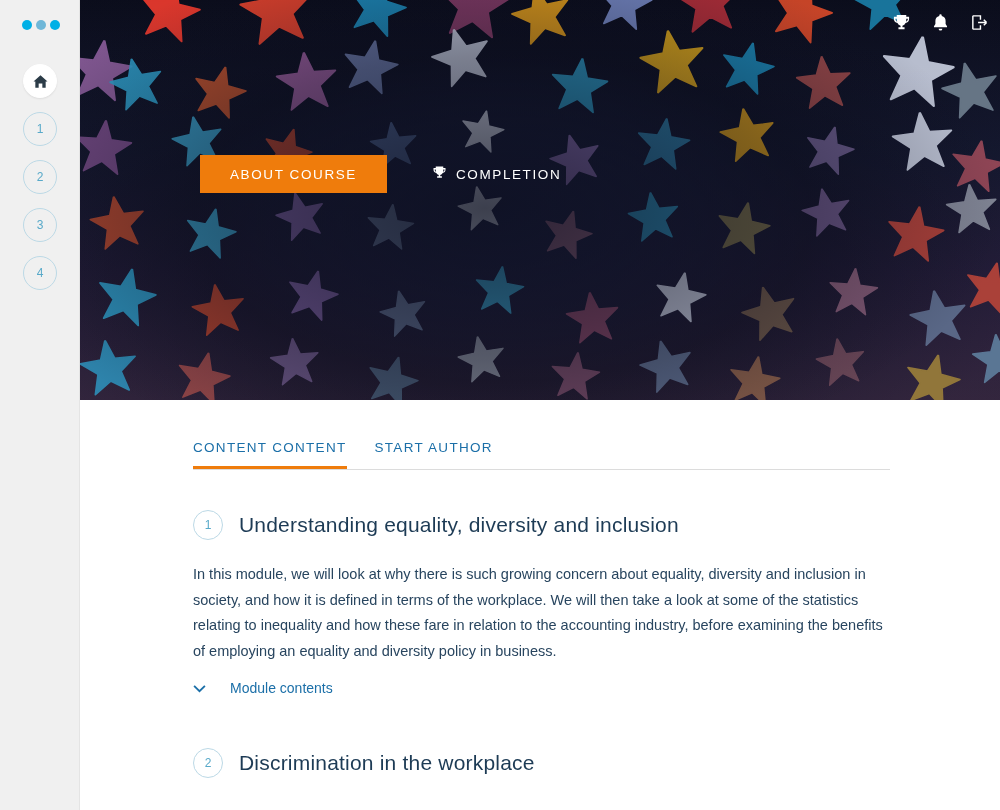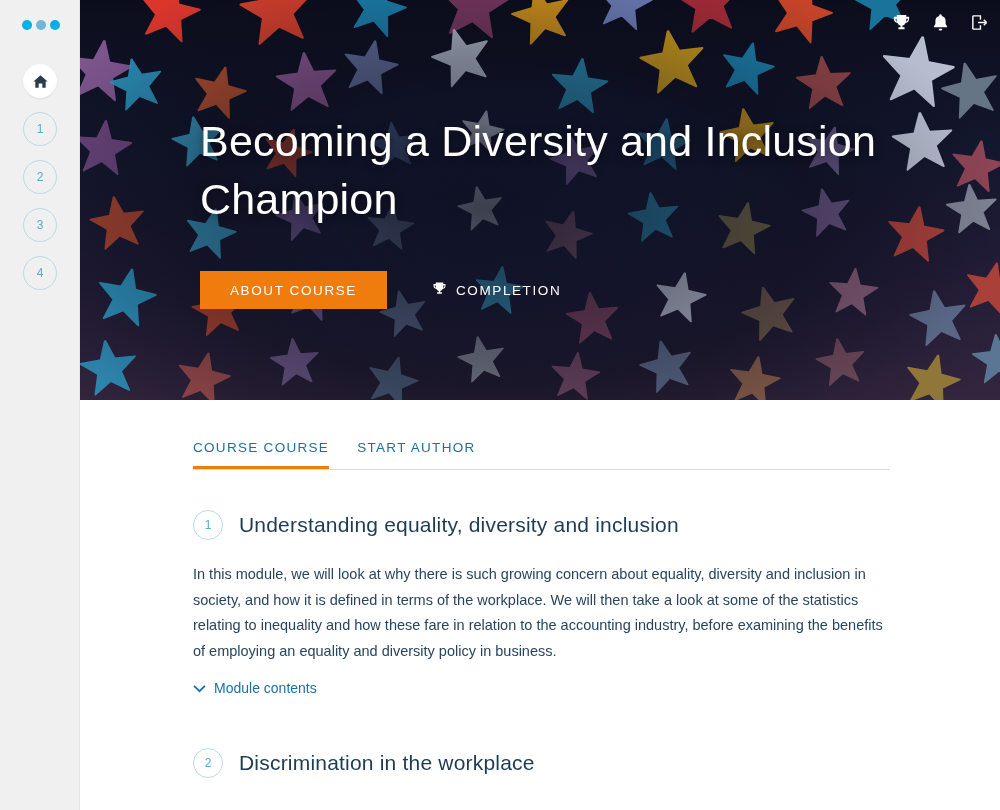--- a/index.html
+++ b/index.html
@@ -223,21 +223,21 @@
     margin-top: 22px;
     font-size: 14.5px;
     line-height: 25.6px;
     color: #28455f;
     width: 694px;
   }
   .module-contents {
     margin-top: 16px;
     display: inline-flex;
     align-items: center;
-    gap: 8px;
+    gap: 24px;
     color: #1b6fa8;
     font-size: 14px;
     cursor: pointer;
   }
   .chev {
     width: 13px; height: 9px;
     display: block;
   }
 </style>
 </head>
@@ -618,38 +618,37 @@
       </span>
       <span class="ticon">
         <svg width="19" height="19" viewBox="0 0 20 20" fill="none" stroke="#ffffff" stroke-width="1.5">
           <path d="M3 3h8v4M3 17h8v-4M3 3v14"></path>
           <path d="M8.5 10h9m0 0-3-3m3 3-3 3"></path>
         </svg>
       </span>
     </div>
 
     <div id="hero-content">
-      <h1 id="hero-title">Becoming a Diversity and Inclusion Champion</h1>
       <div id="hero-actions">
         <button id="start-course-btn">ABOUT COURSE</button>
         <span id="completion-link">
           <span>
             <svg width="15" height="15" viewBox="0 0 20 20" fill="#ffffff">
               <path d="M5 2h10v2h3v2.2c0 2.2-1.6 4-3.7 4.3A5.1 5.1 0 0 1 11 13.3V15h2.2v2H6.8v-2H9v-1.7a5.1 5.1 0 0 1-3.3-2.8C3.6 10.2 2 8.4 2 6.2V4h3V2zm0 4H3.6v.2c0 1.2.8 2.3 1.9 2.7A7.6 7.6 0 0 1 5 7.4V6zm10 0v1.4c0 .5-.1 1-.2 1.5 1.1-.4 1.9-1.5 1.9-2.7V6H15z"></path>
             </svg>
           </span>
           <span>COMPLETION</span>
         </span>
       </div>
     </div>
   </div>
 
   <div id="content">
     <div id="tabs">
-      <div class="tab active">COURSE COURSE</div>
+      <div class="tab active">CONTENT CONTENT</div>
       <div class="tab">START AUTHOR</div>
     </div>
 
     <div class="module" id="module-1">
       <div class="module-head">
         <div class="module-num">1</div>
         <div class="module-title">Understanding equality, diversity and inclusion</div>
       </div>
       <div class="module-body">In this module, we will look at why there is such growing concern about equality, diversity and inclusion in society, and how it is defined in terms of the workplace. We will then take a look at some of the statistics relating to inequality and how these fare in relation to the accounting industry, before examining the benefits of employing an equality and diversity policy in business.</div>
       <div class="module-contents">

